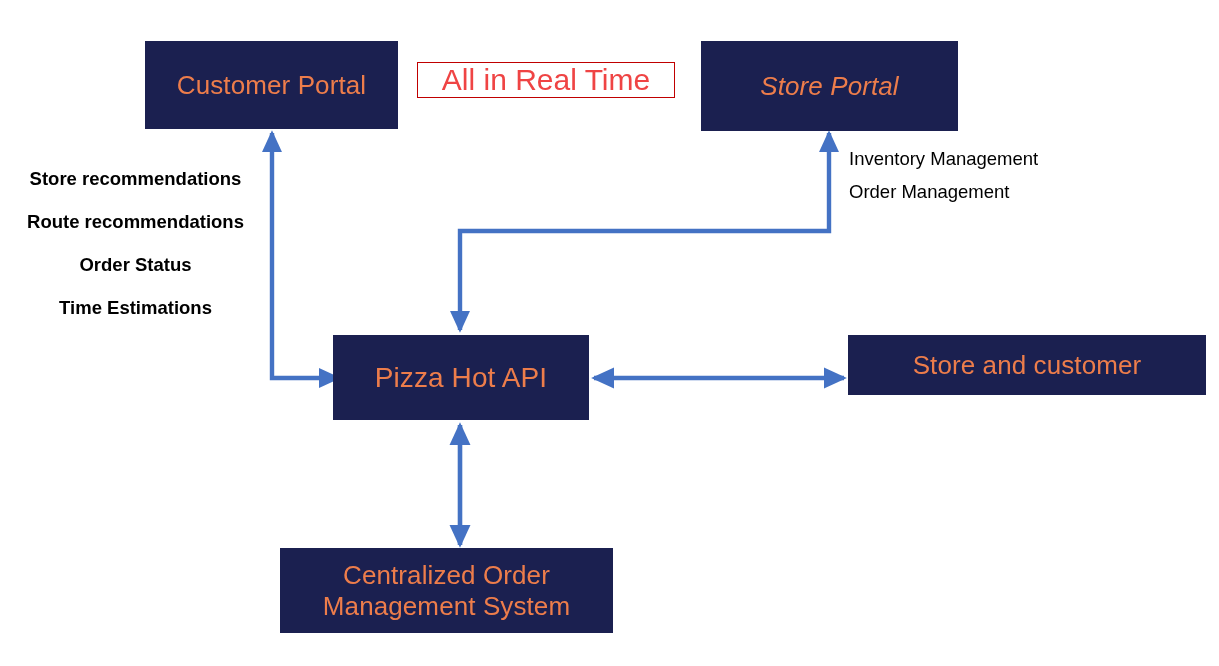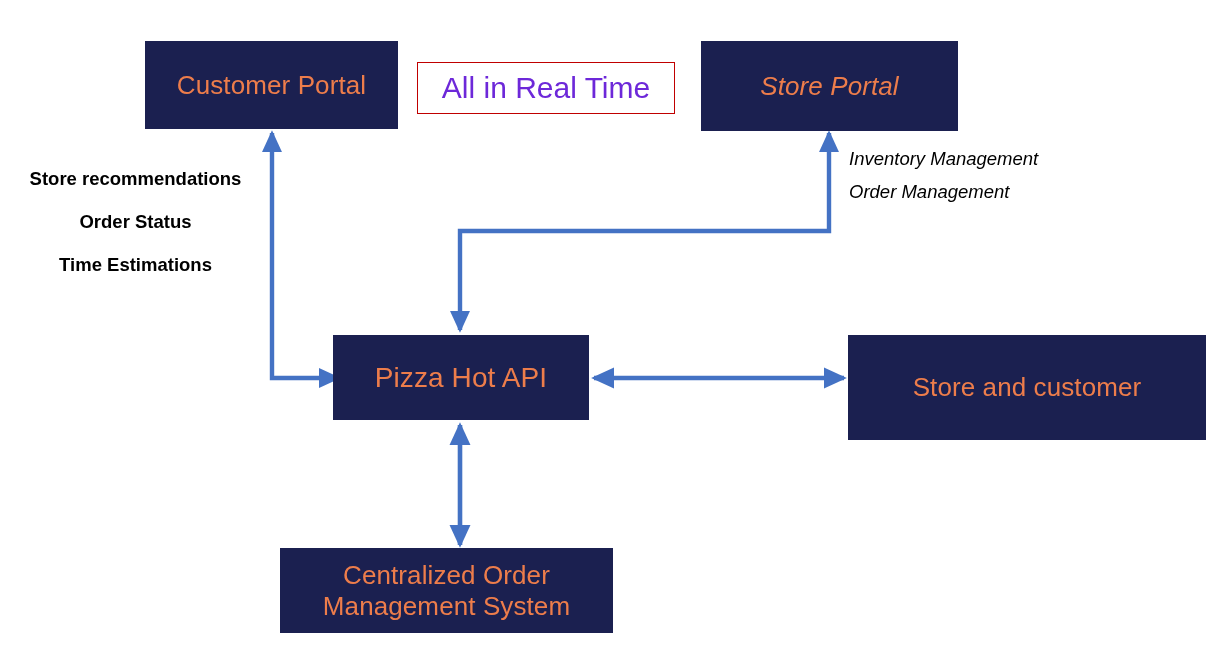--- a/index.html
+++ b/index.html
@@ -26,30 +26,30 @@
     line-height: 1.18;
     box-sizing: border-box;
     padding: 2px 6px;
     letter-spacing: 0.1px;
   }
   .node span { display: block; width: 100%; }
 
   #node-customer-portal { left: 145px;  top: 41px;  width: 253px; height: 88px;  font-size: 26px; }
   #node-store-portal    { left: 701px;  top: 41px;  width: 257px; height: 90px;  font-size: 26px; font-style: italic; }
   #node-pizza-api       { left: 333px;  top: 335px; width: 256px; height: 85px;  font-size: 28px; }
-  #node-database        { left: 848px;  top: 335px; width: 358px; height: 105px;  font-size: 26px; }
+  #node-database        { left: 848px;  top: 335px; width: 358px; height: 60px;  font-size: 26px; }
   #node-coms            { left: 280px;  top: 548px; width: 333px; height: 85px;  font-size: 26px; }
 
   #badge-realtime {
     position: absolute;
     left: 417px; top: 62px;
-    width: 258px; height: 52px;
+    width: 258px; height: 36px;
     border: 1.6px solid #c00000;
     background: #ffffff;
-    color: #6d28d9;
+    color: #ef4444;
     font-size: 30px;
     display: flex;
     align-items: center;
     justify-content: center;
     box-sizing: border-box;
   }
 
   #anno-left-group {
     position: absolute;
     left: 8px; top: 168px;
@@ -59,21 +59,21 @@
     font-size: 18.5px;
   }
   #anno-left-group div { margin-bottom: 21px; white-space: nowrap; font-weight: bold; }
 
   #anno-right-group {
     position: absolute;
     left: 849px; top: 148px;
     color: #000000;
     font-size: 18.5px;
   }
-  #anno-right-group div { margin-bottom: 11px; white-space: nowrap; font-style: italic; }
+  #anno-right-group div { margin-bottom: 11px; white-space: nowrap; }
 
   svg#wires {
     position: absolute;
     left: 0; top: 0;
     width: 1219px; height: 666px;
     pointer-events: none;
   }
 </style>
 </head>
 <body>
@@ -120,20 +120,21 @@
 
   <div class="node" id="node-coms">
     <span>
       <span>Centralized Order</span>
       <span>Management System</span>
     </span>
   </div>
 
   <div id="anno-left-group">
     <div>Store recommendations</div>
+    <div>Route recommendations</div>
     <div>Order Status</div>
     <div>Time Estimations</div>
   </div>
 
   <div id="anno-right-group">
     <div>Inventory Management</div>
     <div>Order Management</div>
   </div>
 
 </div>

